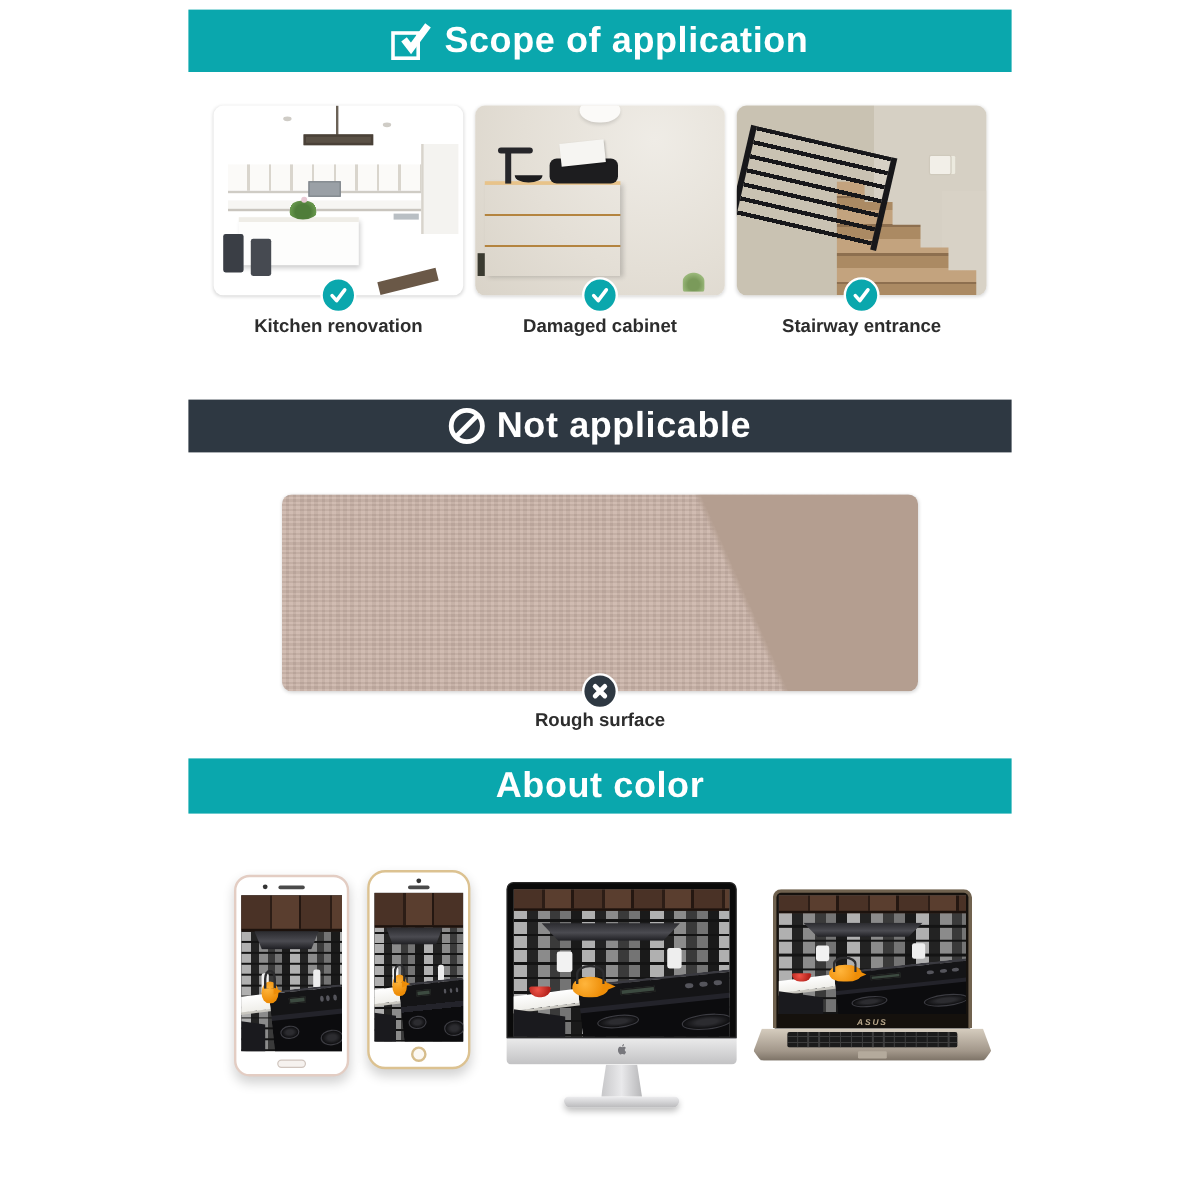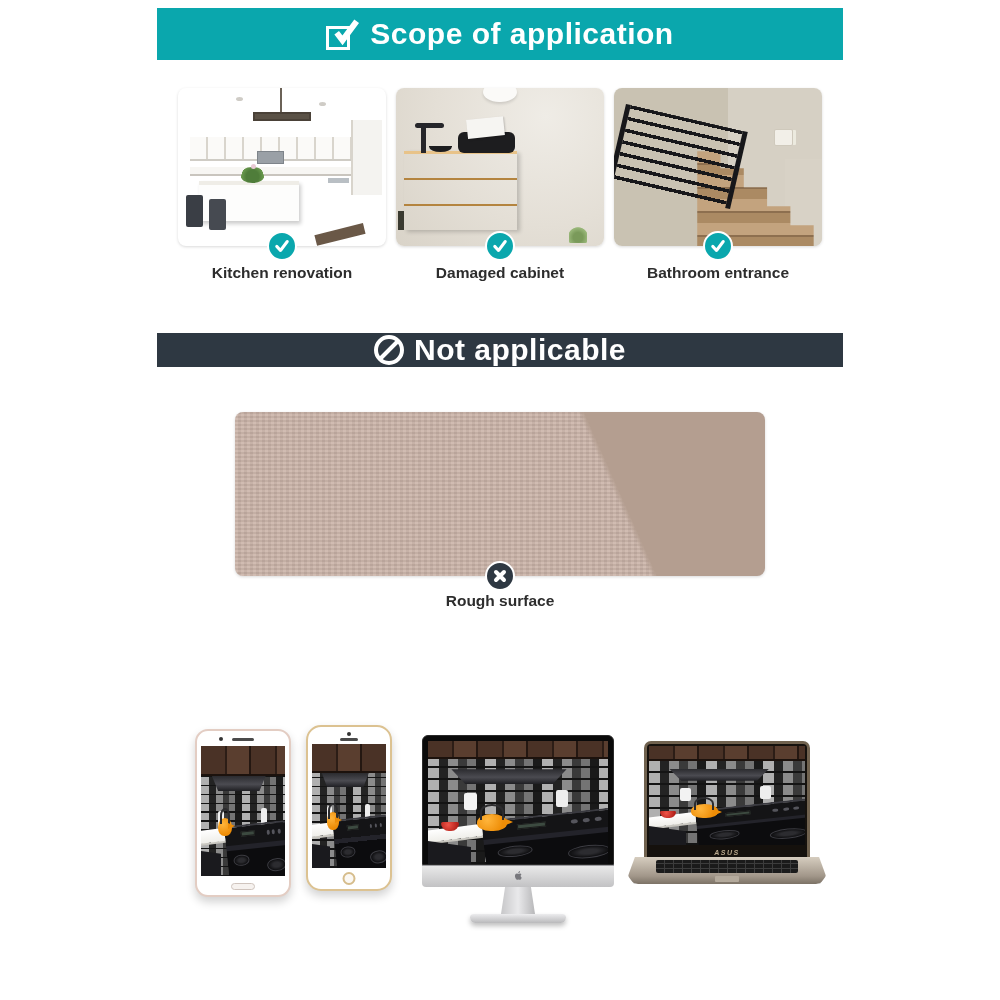--- a/index.html
+++ b/index.html
@@ -15,21 +15,21 @@
   }
   
   .banner{
     position:absolute;left:157px;width:686px;display:flex;align-items:center;justify-content:center;
     color:#fff;font-weight:bold;
   }
   .banner h2{font-size:30px;font-weight:bold;letter-spacing:.5px;}
   .banner.teal{background:var(--teal,#0aa7ad);}
   .banner.dark{background:var(--dark,#2e3842);}
   .banner1{top:8px;height:52px;}
-  .banner2{top:333px;height:34px;}
+  .banner2{top:333px;height:44px;}
   .banner3{top:632px;height:46px;}
   .banner-icon{display:inline-flex;margin-right:10px;align-items:center;}
   
   .cb-box{position:relative;width:34px;height:34px;}
   .cb-box .sq{position:absolute;left:0;bottom:1px;width:24px;height:24px;border:3px solid #fff;}
   .cb-box svg{position:absolute;left:4px;top:0;}
   
   .no-circle{position:relative;width:30px;height:30px;border:4px solid #fff;border-radius:50%;}
   .no-circle::after{content:"";position:absolute;left:-1px;top:9px;width:24px;height:4px;background:#fff;transform:rotate(-45deg);}
   
@@ -265,21 +265,21 @@
         <span class="s-wallcut"></span>
         <span class="s-switch"></span>
         <span class="s-steps"></span>
         <span class="s-rail"></span>
       </div>
       <span class="badge check">
         <svg width="18" height="18" viewBox="0 0 24 24">
             <path d="M5 12.5 L10 18 L19 6" stroke="#ffffff" stroke-width="4" fill="none" stroke-linecap="round" stroke-linejoin="round"></path>
           </svg>
       </span>
-      <figcaption class="caption">Bathroom entrance</figcaption>
+      <figcaption class="caption">Stairway entrance</figcaption>
     </figure>
   </div>
 
   <header class="banner dark banner2">
     <span class="banner-icon">
         <span class="no-circle"></span>
       </span>
     <h2>Not applicable</h2>
   </header>
 
@@ -290,20 +290,23 @@
         <svg width="16" height="16" viewBox="0 0 24 24">
             <path d="M6 6 L18 18 M18 6 L6 18" stroke="#ffffff" stroke-width="6" stroke-linecap="round"></path>
           </svg>
       </span>
       <figcaption class="caption">Rough surface</figcaption>
     </figure>
 
 
   </div>
 
+  <header class="banner teal banner3">
+    <h2>About color</h2>
+  </header>
 
   <div class="devices">
 
     <div class="phone phone-large">
       <span class="ph-cam"></span>
       <span class="ph-speaker"></span>
       <div class="device-screen ph-screen-l">
           <div class="scene tall">
     <span class="sc-tiles"></span>
     <span class="sc-cabinets"></span>

